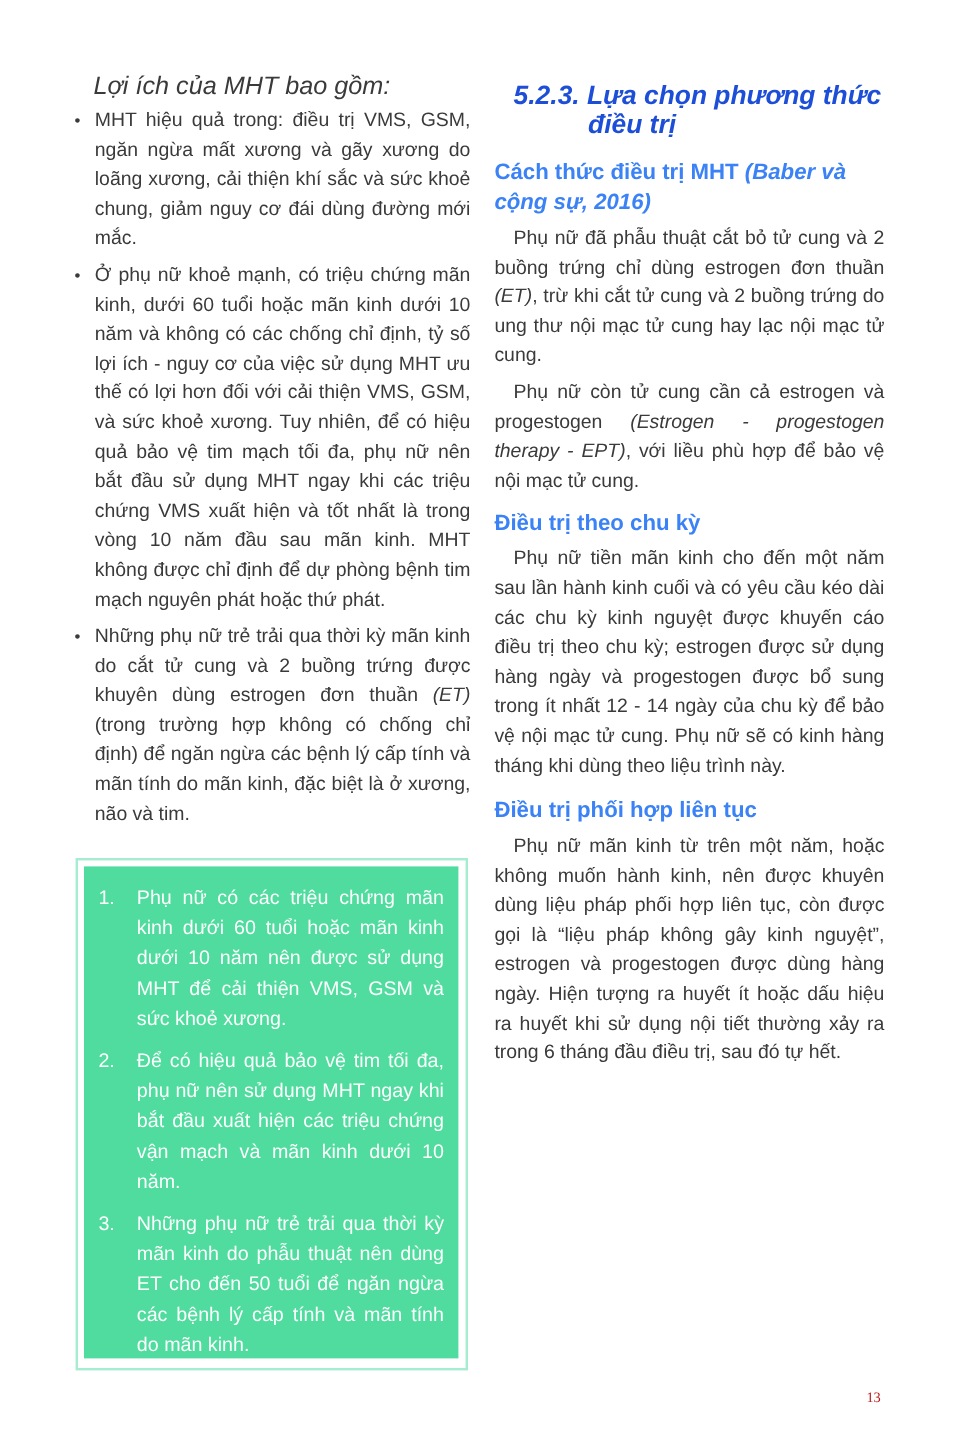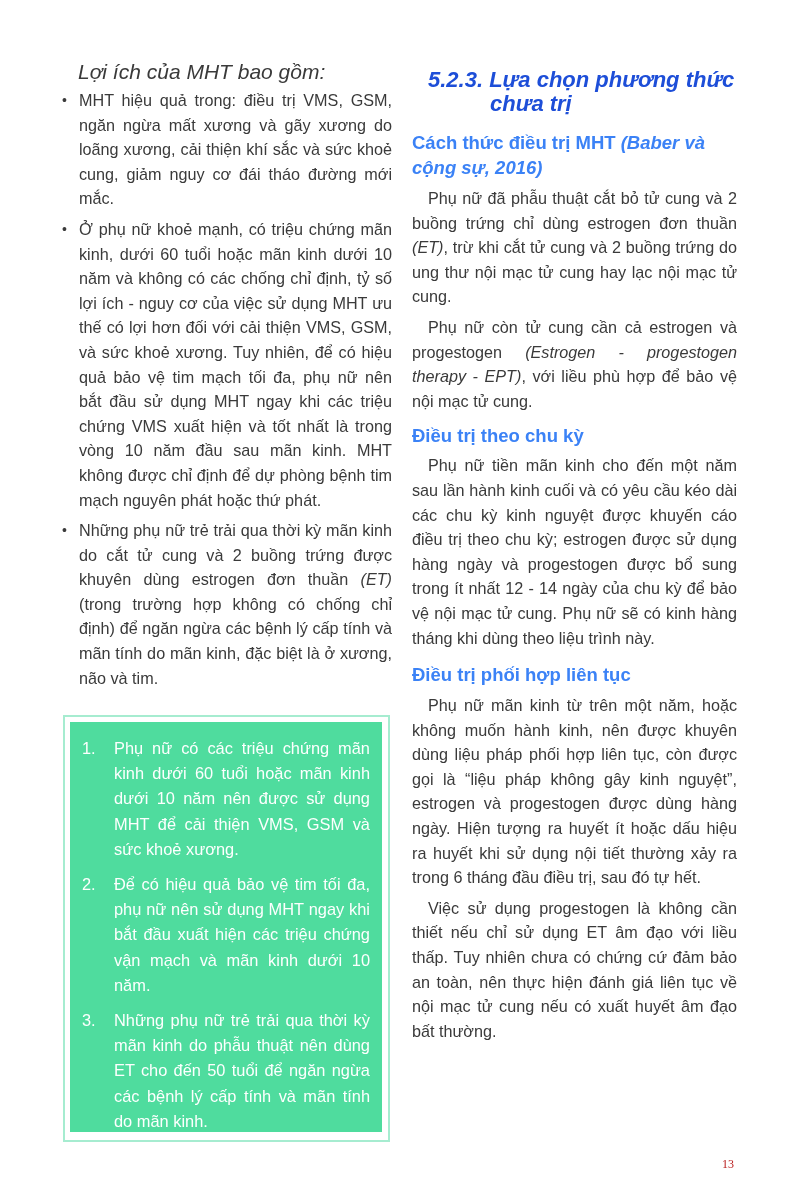--- a/index.html
+++ b/index.html
@@ -29,21 +29,21 @@
   .page-num { position:absolute; left:722px; top:1157px; font-family:"Liberation Serif", serif; font-size:12px; color:#b91c1c; }
 </style>
 </head>
 <body>
 
 <div class="intro">Lợi ích của MHT bao gồm:</div>
 
 <ul class="bul">
   <li class="p">
     <span class="dot">•</span>
-    <span>MHT hiệu quả trong: điều trị VMS, GSM, ngăn ngừa mất xương và gãy xương do loãng xương, cải thiện khí sắc và sức khoẻ cung, giảm nguy cơ đái tháo đường mới mắc.</span>
+    <span>MHT hiệu quả trong: điều trị VMS, GSM, ngăn ngừa mất xương và gãy xương do loãng xương, cải thiện khí sắc và sức khoẻ chung, giảm nguy cơ đái dùng đường mới mắc.</span>
   </li>
   <li class="p">
     <span class="dot">•</span>
     <span>Ở phụ nữ khoẻ mạnh, có triệu chứng mãn kinh, dưới 60 tuổi hoặc mãn kinh dưới 10 năm và không có các chống chỉ định, tỷ số lợi ích - nguy cơ của việc sử dụng MHT ưu thế có lợi hơn đối với cải thiện VMS, GSM, và sức khoẻ xương. Tuy nhiên, để có hiệu quả bảo vệ tim mạch tối đa, phụ nữ nên bắt đầu sử dụng MHT ngay khi các triệu chứng VMS xuất hiện và tốt nhất là trong vòng 10 năm đầu sau mãn kinh. MHT không được chỉ định để dự phòng bệnh tim mạch nguyên phát hoặc thứ phát.</span>
   </li>
   <li class="p">
     <span class="dot">•</span>
     <span>Những phụ nữ trẻ trải qua thời kỳ mãn kinh do cắt tử cung và 2 buồng trứng được khuyên dùng estrogen đơn thuần </span><i>(ET)</i><span> (trong trường hợp không có chống chỉ định) để ngăn ngừa các bệnh lý cấp tính và mãn tính do mãn kinh, đặc biệt là ở xương, não và tim.</span>
   </li>
 </ul>
@@ -53,27 +53,26 @@
     <ol>
       <li><span class="num">1.</span><span>Phụ nữ có các triệu chứng mãn kinh dưới 60 tuổi hoặc mãn kinh dưới 10 năm nên được sử dụng MHT để cải thiện VMS, GSM và sức khoẻ xương.</span></li>
       <li><span class="num">2.</span><span>Để có hiệu quả bảo vệ tim tối đa, phụ nữ nên sử dụng MHT ngay khi bắt đầu xuất hiện các triệu chứng vận mạch và mãn kinh dưới 10 năm.</span></li>
       <li><span class="num">3.</span><span>Những phụ nữ trẻ trải qua thời kỳ mãn kinh do phẫu thuật nên dùng ET cho đến 50 tuổi để ngăn ngừa các bệnh lý cấp tính và mãn tính do mãn kinh.</span></li>
     </ol>
   </div>
 </div>
 
 <div class="h-section">
   <span>5.2.3. Lựa chọn phương thức</span>
-  <span class="t2">chưa trị</span>
+  <span class="t2">điều trị</span>
 </div>
 
 <div class="col right" style="top:130px;">
   <h2 class="h2"><span>Cách thức điều trị MHT </span><i>(Baber và cộng sự, 2016)</i></h2>
   <p class="p indent" style="margin-top:6px;"><span>Phụ nữ đã phẫu thuật cắt bỏ tử cung và 2 buồng trứng chỉ dùng estrogen đơn thuần </span><i>(ET)</i><span>, trừ khi cắt tử cung và 2 buồng trứng do ung thư nội mạc tử cung hay lạc nội mạc tử cung.</span></p>
   <p class="p indent" style="margin-top:6px;"><span>Phụ nữ còn tử cung cần cả estrogen và progestogen </span><i>(Estrogen - progestogen therapy - EPT)</i><span>, với liều phù hợp để bảo vệ nội mạc tử cung.</span></p>
   <h2 class="h2" style="margin-top:10px;">Điều trị theo chu kỳ</h2>
   <p class="p indent" style="margin-top:5px;">Phụ nữ tiền mãn kinh cho đến một năm sau lần hành kinh cuối và có yêu cầu kéo dài các chu kỳ kinh nguyệt được khuyến cáo điều trị theo chu kỳ; estrogen được sử dụng hàng ngày và progestogen được bổ sung trong ít nhất 12 - 14 ngày của chu kỳ để bảo vệ nội mạc tử cung. Phụ nữ sẽ có kinh hàng tháng khi dùng theo liệu trình này.</p>
   <h2 class="h2" style="margin-top:12px;">Điều trị phối hợp liên tục</h2>
   <p class="p indent" style="margin-top:6px;">Phụ nữ mãn kinh từ trên một năm, hoặc không muốn hành kinh, nên được khuyên dùng liệu pháp phối hợp liên tục, còn được gọi là “liệu pháp không gây kinh nguyệt”, estrogen và progestogen được dùng hàng ngày. Hiện tượng ra huyết ít hoặc dấu hiệu ra huyết khi sử dụng nội tiết thường xảy ra trong 6 tháng đầu điều trị, sau đó tự hết.</p>
-  <p class="p indent" style="margin-top:6px;">Việc sử dụng progestogen là không cần thiết nếu chỉ sử dụng ET âm đạo với liều thấp. Tuy nhiên chưa có chứng cứ đảm bảo an toàn, nên thực hiện đánh giá liên tục về nội mạc tử cung nếu có xuất huyết âm đạo bất thường.</p>
 </div>
 
 <div class="page-num">13</div>
 
 </body></html>

